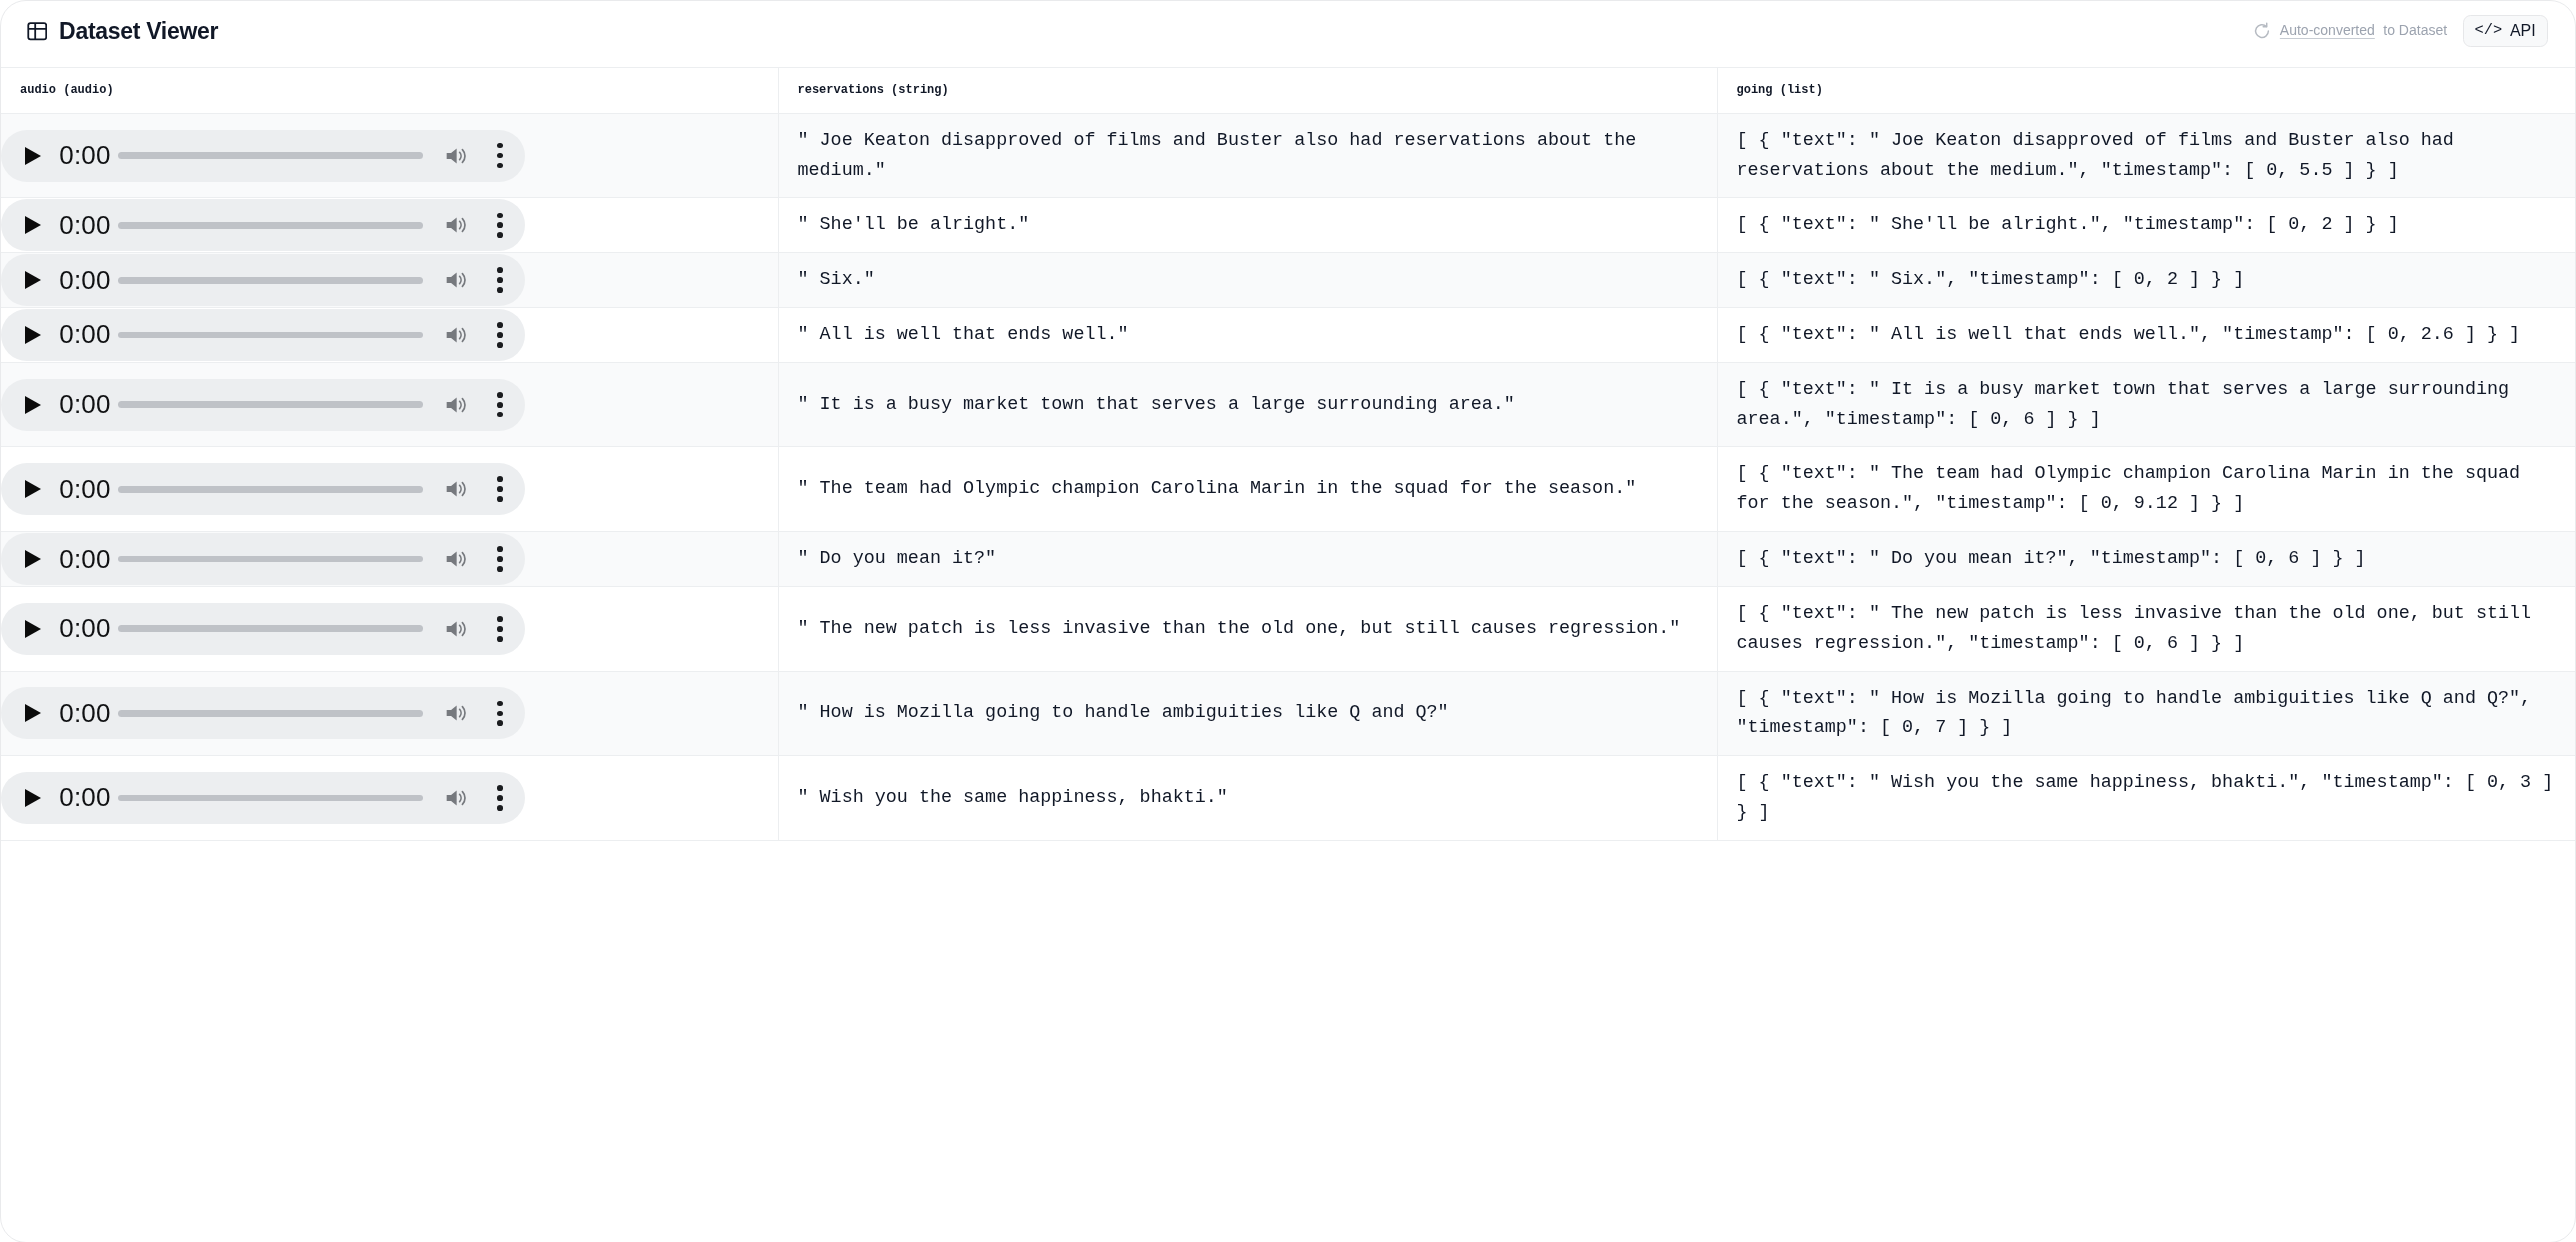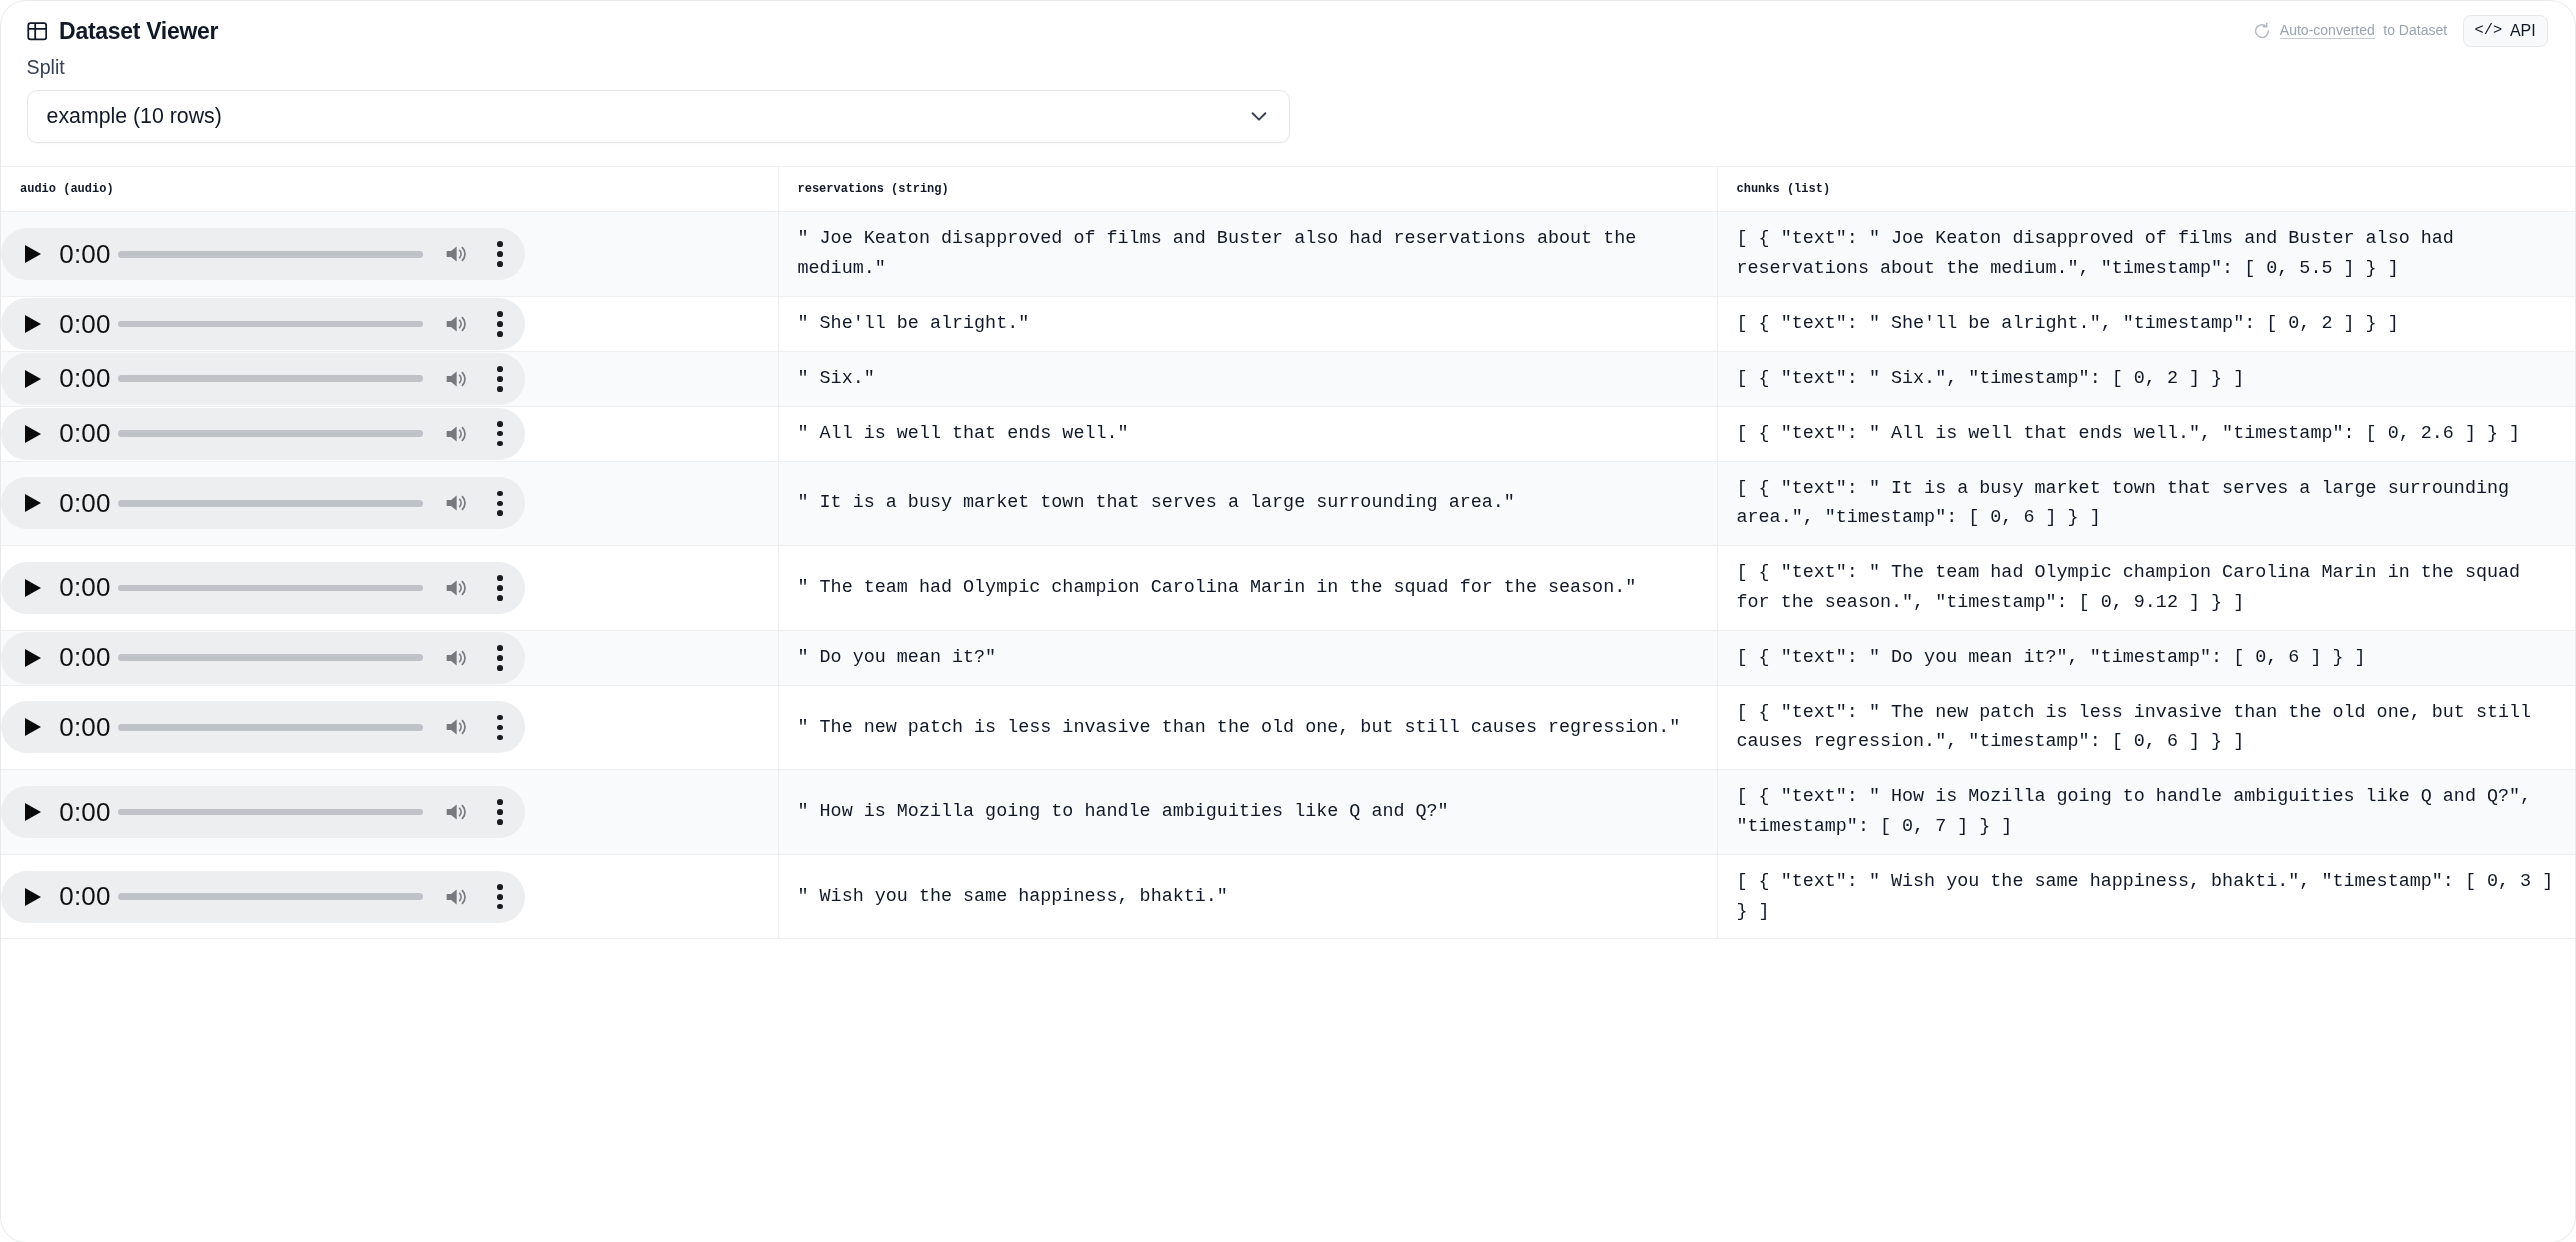--- a/index.html
+++ b/index.html
@@ -287,44 +287,33 @@
         <span>to Dataset</span>
       </div>
 
       <div class="api-btn">
         <span class="code-icon">&lt;/&gt;</span>
         <span>API</span>
       </div>
     </div>
   </div>
 
-  <div class="split-area">
-    <div class="split-label">Split</div>
-    <div class="split-select">
-      <span class="split-value">example (10 rows)</span>
-      <span class="chevron">
-        <svg viewBox="0 0 24 24" width="22" height="22" aria-hidden="true">
-          <polyline points="5,9 12,16 19,9" fill="none" stroke="#374151" stroke-width="2.1" stroke-linecap="round" stroke-linejoin="round"></polyline>
-        </svg>
-      </span>
-    </div>
-  </div>
 
   <div class="table-wrap">
     <table class="dsv">
       <colgroup>
         <col class="col-audio">
         <col class="col-trans">
         <col class="col-chunks">
       </colgroup>
       <thead>
         <tr>
           <th>audio (audio)</th>
           <th>reservations (string)</th>
-          <th>chunks (list)</th>
+          <th>going (list)</th>
         </tr>
       </thead>
       <tbody>
 
         <tr>
           <td class="audio-cell">
             <div class="audio-player">
               <span class="play-btn">
                   <span class="play-tri"></span>
                 </span>

